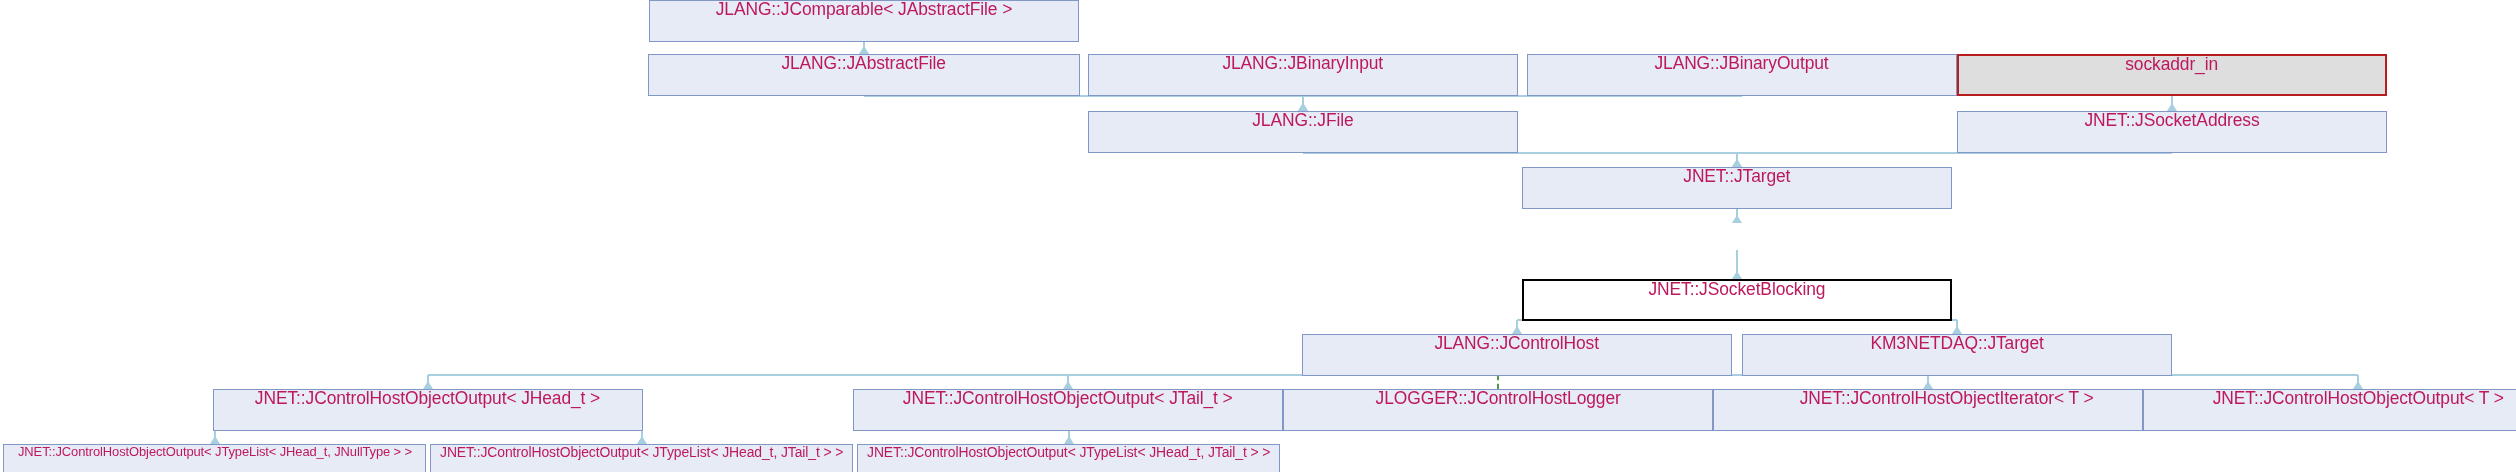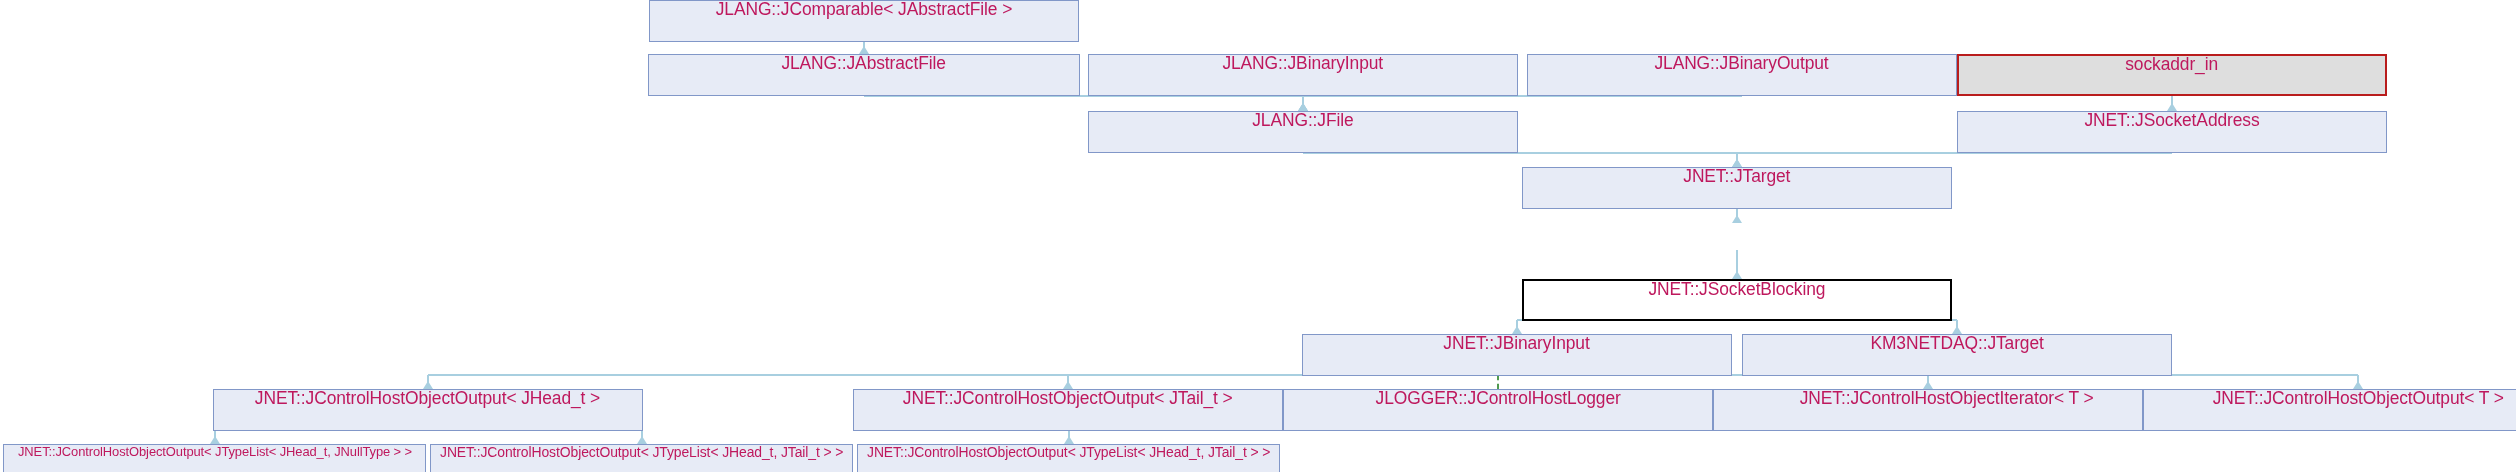--- a/index.html
+++ b/index.html
@@ -161,21 +161,21 @@
     <div class="node" style="left: 1957px; top: 111px; width: 430px;">
       <span class="label">JNET::JSocketAddress</span>
     </div>
     <div class="node" style="left: 1522px; top: 167px; width: 430px;">
       <span class="label">JNET::JTarget</span>
     </div>
     <div class="node current" style="left: 1522px; top: 279px; width: 430px;">
       <span class="label">JNET::JSocketBlocking</span>
     </div>
     <div class="node" style="left: 1302px; top: 334px; width: 430px;">
-      <span class="label">JNET::JBinaryInput</span>
+      <span class="label">JLANG::JControlHost</span>
     </div>
     <div class="node" style="left: 1742px; top: 334px; width: 430px;">
       <span class="label">KM3NETDAQ::JTarget</span>
     </div>
     <div class="node" style="left: 213px; top: 389px; width: 430px;">
       <span class="label">JNET::JControlHostObjectOutput&lt; JHead_t &gt;</span>
     </div>
     <div class="node" style="left: 853px; top: 389px; width: 430px;">
       <span class="label">JNET::JControlHostObjectOutput&lt; JTail_t &gt;</span>
     </div>

